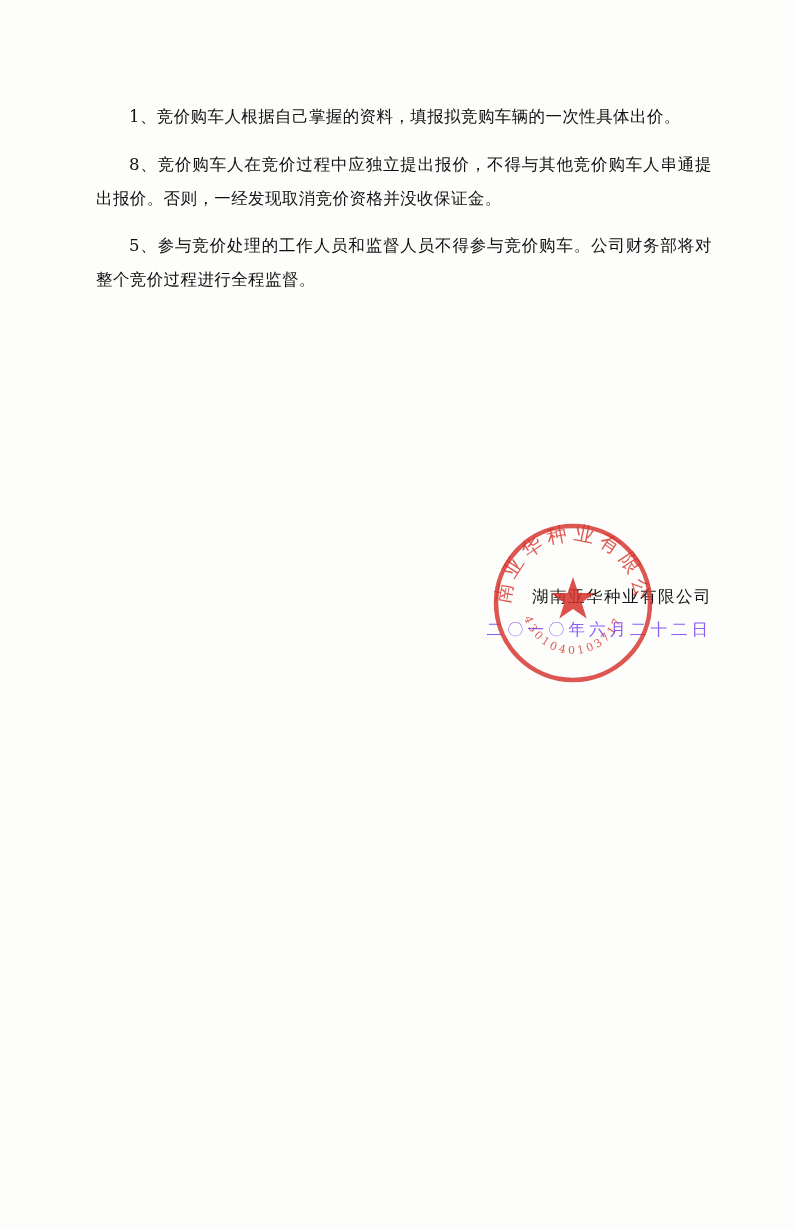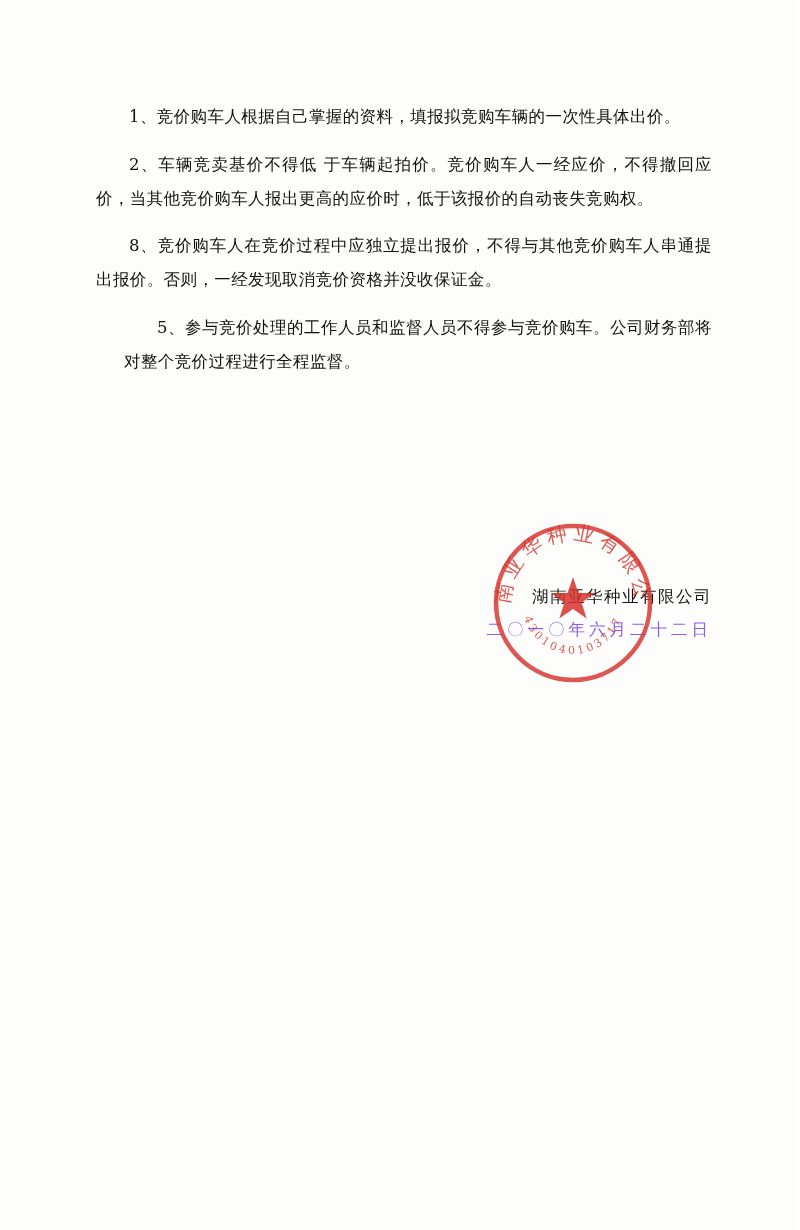--- a/index.html
+++ b/index.html
@@ -32,21 +32,20 @@
     line-height: 2.05;
     text-align: justify;
     text-justify: inter-ideograph;
     margin: 0 0 14px 0;
     text-indent: 2em;
     letter-spacing: 0.4px;
     color: #111;
   }
   .para:last-child {
     margin-bottom: 0;
-    margin-left: 28px;
   }
   .signature-block {
     position: absolute;
     left: 96px;
     top: 580px;
     width: 616px;
     text-align: right;
     padding-right: 4px;
   }
   .sig-line {
@@ -77,21 +76,20 @@
     font-family: "DejaVu Serif", "Liberation Serif", serif;
   }
 </style>
 </head>
 <body>
 
 <div class="page">
 
   <div class="content">
     <p class="para">1、竞价购车人根据自己掌握的资料，填报拟竞购车辆的一次性具体出价。</p>
-    <p class="para">2、车辆竞卖基价不得低 于车辆起拍价。竞价购车人一经应价，不得撤回应价，当其他竞价购车人报出更高的应价时，低于该报价的自动丧失竞购权。</p>
     <p class="para">8、竞价购车人在竞价过程中应独立提出报价，不得与其他竞价购车人串通提出报价。否则，一经发现取消竞价资格并没收保证金。</p>
     <p class="para">5、参与竞价处理的工作人员和监督人员不得参与竞价购车。公司财务部将对整个竞价过程进行全程监督。</p>
   </div>
 
   <div class="signature-block">
     <div class="sig-line">湖南亚华种业有限公司</div>
     <div class="sig-date">二〇一〇年六月二十二日</div>
   </div>
 
   <div class="seal">

